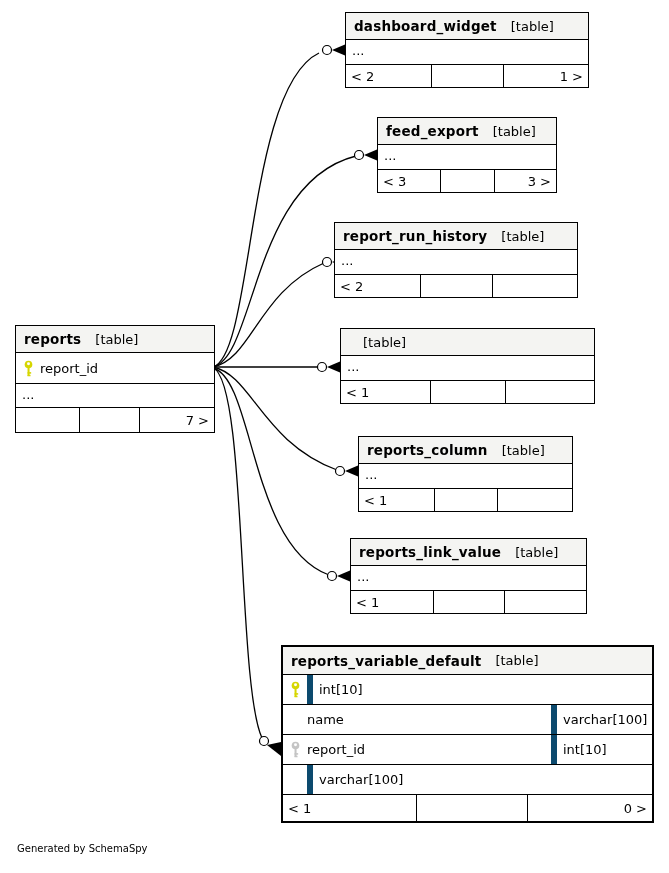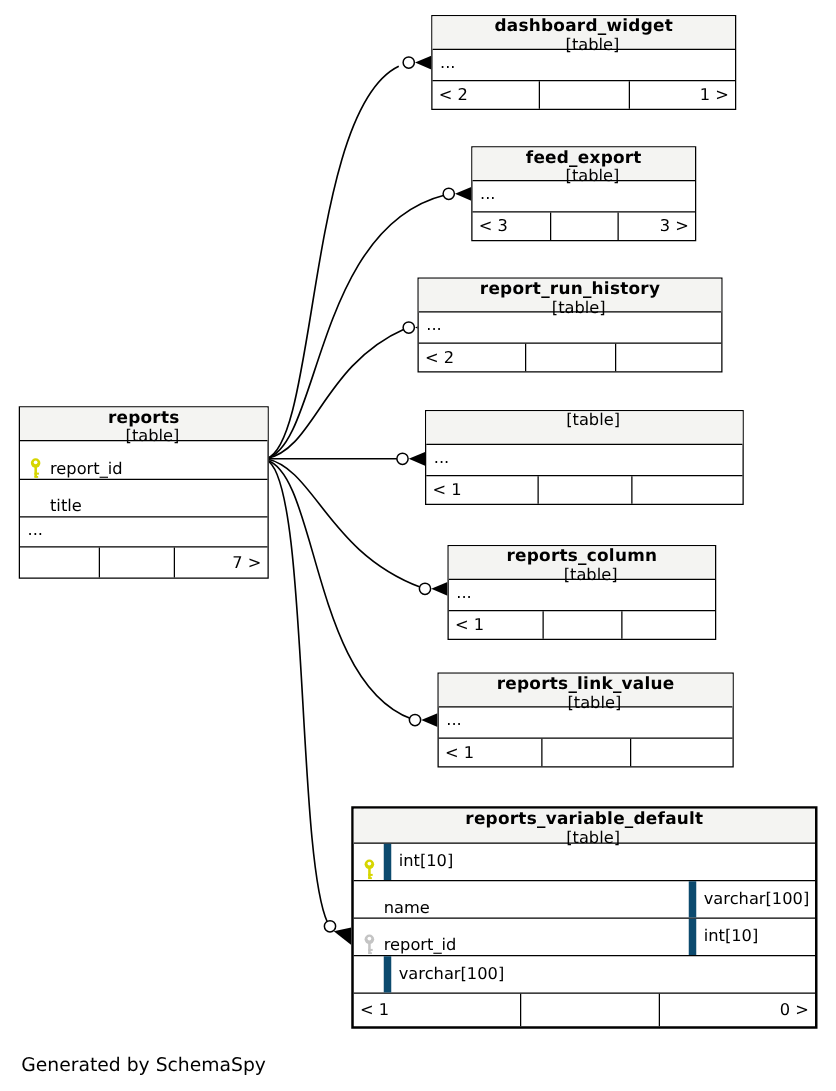--- a/index.html
+++ b/index.html
@@ -1,26 +1,26 @@
 <!DOCTYPE html>
 <html><head>
 <meta charset="utf-8">
 <style>
   html,body{margin:0;padding:0;background:#ffffff;}
   #stage{position:relative;width:669px;height:873px;background:#ffffff;overflow:hidden;
          font-family:"DejaVu Sans","Liberation Sans",sans-serif;color:#000;}
   #edges{position:absolute;left:0;top:0;z-index:1;}
   .tbl{position:absolute;z-index:2;background:#ffffff;border:1px solid #000;font-size:13px;}
   .tbl.focus{border-width:2px;}
-  .hdr{display:flex;justify-content:space-between;align-items:center;
-       background:#f4f4f2;border-bottom:1px solid #000;padding:0 8px;height:26px;flex-direction:column;}
+  .hdr{display:flex;justify-content:flex-start;align-items:center;
+       background:#f4f4f2;border-bottom:1px solid #000;padding:0 8px;height:26px;}
   .nm{font-weight:bold;font-size:13.5px;letter-spacing:.2px;}
   .bd{font-size:13px;padding-left:14px;}
   .erow{height:24px;line-height:22px;padding:0 6px;border-bottom:1px solid #000;}
-  .crow{display:flex;align-items:flex-end;border-bottom:1px solid #000;height:29px;}
+  .crow{display:flex;align-items:center;border-bottom:1px solid #000;height:29px;}
   .crow.pk{height:30px;}
   .keyslot{width:24px;display:flex;justify-content:center;align-items:center;flex:0 0 24px;}
   .key{width:11px;height:17px;}
   .colname{flex:1;}
   .typecell{flex:0 0 101px;border-left:6px solid #0c4a6e;height:100%;
             display:flex;align-items:center;padding-left:6px;box-sizing:border-box;}
   .ftr{display:flex;height:22px;align-items:center;}
   .fc{height:100%;display:flex;align-items:center;box-sizing:border-box;}
   .fc.fl{flex:0 0 35%;padding-left:5px;}
   .fc.fm{flex:0 0 30%;border-left:1px solid #000;}
@@ -34,21 +34,21 @@
   .t-rcv{left:340px;top:328px;width:253px;}
   .t-rc{left:358px;top:436px;width:213px;}
   .t-rlv{left:350px;top:538px;width:235px;}
   .t-rep{left:15px;top:325px;width:198px;}
   .t-rep .erow{height:23px;}
   .t-rep .ftr{height:24px;}
   .t-rep .fc.fl{flex:0 0 32%;} .t-rep .fc.fm{flex:0 0 30%;}
   .t-rvd{left:281px;top:645px;width:369px;}
   .t-rvd .fc.fl{flex:0 0 36%;} .t-rvd .fc.fm{flex:0 0 30%;}
   .t-rvd .hdr{height:27px;}
-  #note{position:absolute;left:17px;top:843px;font-size:15px;z-index:2;}
+  #note{position:absolute;left:17px;top:843px;font-size:10px;z-index:2;}
   .edge{fill:none;stroke:#000;stroke-width:1.3;}
   .odot{fill:#fff;stroke:#000;stroke-width:1.2;}
   .crow-arrow{fill:#000;stroke:none;}
 </style>
 </head>
 <body>
 
 <div id="stage">
 
   <svg id="edges" width="669" height="873">
@@ -165,24 +165,20 @@
         <svg class="key" viewBox="0 0 10 16" fill="#d6d600">
           <circle cx="5" cy="4.2" r="3.6"></circle>
           <circle cx="5" cy="3.6" r="1.4" fill="#ffffff"></circle>
           <rect x="4.1" y="7" width="1.9" height="8"></rect>
           <rect x="4.1" y="11.4" width="3.4" height="1.5"></rect>
           <rect x="4.1" y="13.9" width="2.8" height="1.4"></rect>
         </svg>
       </span>
       <span class="colname">report_id</span>
     </div>
-    <div class="crow">
-      <span class="keyslot"></span>
-      <span class="colname">title</span>
-    </div>
     <div class="erow">...</div>
     <div class="ftr">
       <span class="fc fl"></span>
       <span class="fc fm"></span>
       <span class="fc fr">7 &gt;</span>
     </div>
   </div>
 
   <div class="tbl focus t-rvd">
     <div class="hdr">

